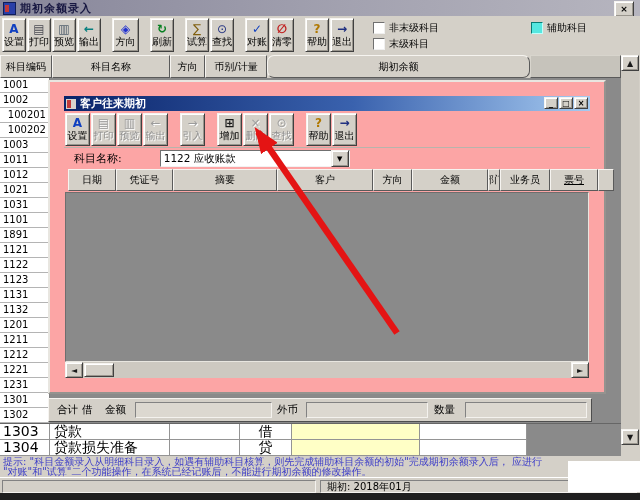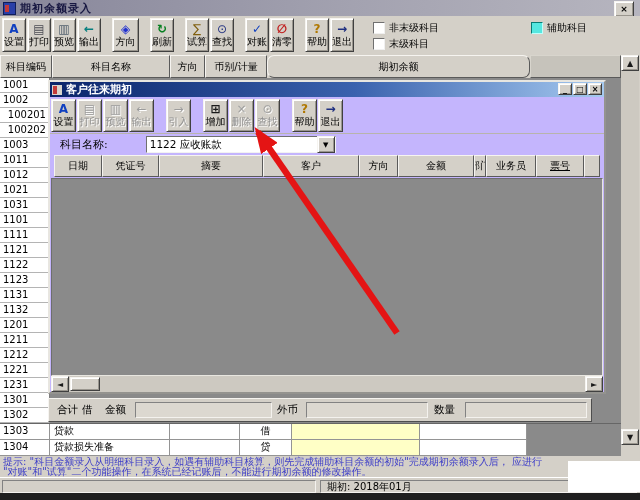--- a/index.html
+++ b/index.html
@@ -75,22 +75,22 @@
   #grid-bg{position:absolute;left:50px;top:78px;width:571px;height:345px;background:#8a8a8a;}
 
   
   #vscroll{position:absolute;left:621px;top:55px;width:18px;height:390px;background:#cdc9c1;z-index:15;}
   .sb-btn{width:18px;height:16px;box-sizing:border-box;font-size:8px;display:flex;align-items:center;
     justify-content:center;color:#1a1a1a;}
   #vscroll .down{position:absolute;bottom:0;left:0;}
 
   
   #dialog{position:absolute;left:48px;top:80px;width:558px;height:314px;z-index:10;
-    background:#c4b5fd;border:2px outset #e8e6e0;box-sizing:border-box;
-    display:flex;flex-direction:column;padding:0;}
+    background:#fca5a5;border:2px outset #e8e6e0;box-sizing:border-box;
+    display:flex;flex-direction:column;padding:14px;}
   #dlg-title{height:15px;flex:none;display:flex;align-items:center;position:relative;
     background:linear-gradient(90deg,#0a246a 0%,#3a62ae 55%,#a6caf0 100%);
     color:#fff;font-weight:bold;font-size:11px;}
   #dlg-icon{width:10px;height:10px;margin:0 4px 0 2px;background:#d8d4cc;position:relative;flex:none;}
   #dlg-icon::after{content:"";position:absolute;left:1px;top:1px;width:4px;height:8px;background:#c23a3a;}
   #dlg-btns{position:absolute;right:2px;top:1px;display:flex;}
   .dlg-cbtn{width:14px;height:12px;margin-left:1px;font-size:8px;font-weight:bold;color:#000;
     display:flex;align-items:flex-end;justify-content:center;line-height:9px;box-sizing:border-box;}
   #dlg-toolbar{height:36px;flex:none;display:flex;align-items:center;padding-left:1px;
     border-bottom:1px solid #b8b4ac;}
@@ -120,21 +120,21 @@
   .t-field{position:absolute;top:3px;height:16px;box-sizing:border-box;background:#dcd8d0;
     border:1px solid;border-color:#828282 #f4f2ee #f4f2ee #828282;}
   #fld-amt{left:86px;width:137px;}
   #fld-fc{left:257px;width:122px;}
   #fld-qty{left:416px;width:122px;}
 
   
   #bottom-rows{position:absolute;left:0;top:423px;width:621px;border-top:1px solid #666;}
   .brow{display:flex;height:16px;}
   .bc{height:16px;box-sizing:border-box;background:#fff;border-right:1px solid #949494;
-    border-bottom:1px solid #949494;font-size:10px;line-height:14px;flex:none;overflow:hidden;}
+    border-bottom:1px solid #949494;font-size:14px;line-height:14px;flex:none;overflow:hidden;}
   .bc.code{width:50px;padding-left:3px;}
   .bc.name{width:120px;padding-left:4px;}
   .bc.sp{width:70px;}
   .bc.dir{width:52px;text-align:center;}
   .bc.amt-yellow{width:128px;background:#ffffc6;}
   .bc.amt-white{width:107px;}
   .bc.void{width:94px;background:#8a8a8a;border:none;}
 
   
   #hint{position:absolute;left:3px;top:457px;width:630px;color:#3d3dc8;
@@ -273,21 +273,21 @@
       <div class="code-row">1011</div>
 
       <div class="code-row">1012</div>
 
       <div class="code-row">1021</div>
 
       <div class="code-row">1031</div>
 
       <div class="code-row">1101</div>
 
-      <div class="code-row">1111</div>
+      <div class="code-row">1891</div>
 
       <div class="code-row">1121</div>
 
       <div class="code-row">1122</div>
 
       <div class="code-row">1123</div>
 
       <div class="code-row">1131</div>
 
       <div class="code-row">1132</div>

